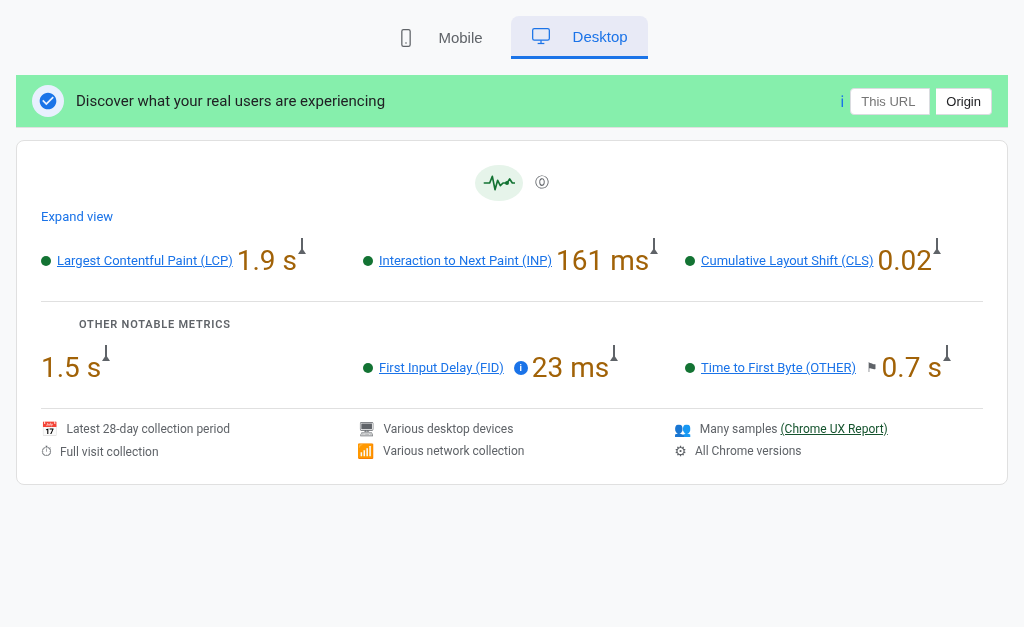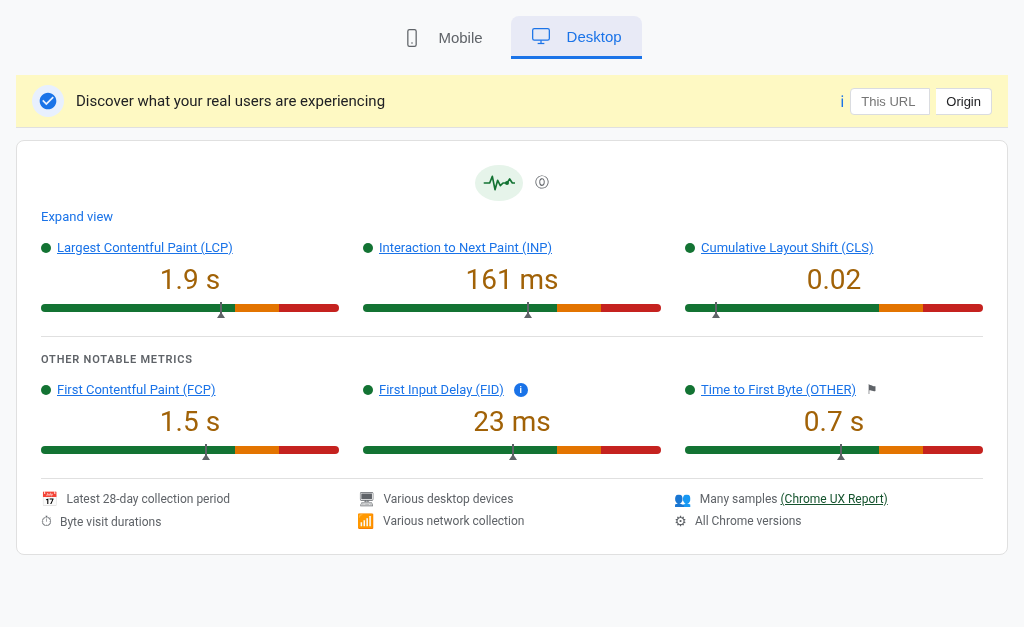--- a/index.html
+++ b/index.html
@@ -21,21 +21,21 @@
       display: flex;
       justify-content: center;
       align-items: center;
       gap: 8px;
       margin-bottom: 16px;
     }
 
     .tab {
       display: flex;
       align-items: center;
-      gap: 16px;
+      gap: 22px;
       padding: 10px 20px;
       border-radius: 8px 8px 0 0;
       cursor: pointer;
       font-size: 15px;
       color: #5f6368;
       border: none;
       background: transparent;
     }
 
     .tab.active {
@@ -49,21 +49,21 @@
       width: 20px;
       height: 20px;
     }
 
     
     .header-bar {
       display: flex;
       align-items: center;
       justify-content: space-between;
       padding: 10px 16px;
-      background: #fef9c3;
+      background: #86efac;
       border-bottom: 1px solid #e0e0e0;
       margin-bottom: 12px;
     }
 
     .header-left {
       display: flex;
       align-items: center;
       gap: 12px;
     }
 
@@ -168,21 +168,21 @@
     
     .metrics-grid {
       display: grid;
       grid-template-columns: 1fr 1fr 1fr;
       gap: 24px;
       margin-bottom: 20px;
     }
 
     .metric-item {
       display: flex;
-      flex-direction: column;
+      flex-direction: row;
       gap: 4px;
     }
 
     .metric-label {
       display: flex;
       align-items: center;
       gap: 6px;
       font-size: 13px;
     }
 
@@ -266,20 +266,21 @@
       margin: 16px 0;
     }
 
     .section-label {
       font-size: 11px;
       font-weight: 600;
       letter-spacing: 0.8px;
       color: #5f6368;
       text-transform: uppercase;
       margin-bottom: 16px;
+      margin-left: 38px;
     }
 
     
     .footer-grid {
       display: grid;
       grid-template-columns: 1fr 1fr 1fr;
       gap: 8px;
       margin-top: 20px;
       padding-top: 12px;
       border-top: 1px solid #e0e0e0;
@@ -450,24 +451,20 @@
       </div>
     </div>
 
     <hr class="section-divider">
 
     <div class="section-label">OTHER NOTABLE METRICS</div>
 
     <div class="metrics-grid">
 
       <div class="metric-item">
-        <div class="metric-label">
-          <div class="green-dot"></div>
-          <a class="metric-link">First Contentful Paint (FCP)</a>
-        </div>
         <div class="metric-value">1.5 s</div>
         <div class="progress-bar-container">
           <div class="progress-bar-track">
             <div class="bar-green" style="width:65%"></div>
             <div class="bar-orange" style="width:15%"></div>
             <div class="bar-red" style="width:20%"></div>
           </div>
           <div class="progress-marker" style="left:55%">
             <div class="marker-triangle"></div>
           </div>
@@ -514,21 +511,21 @@
     </div>
 
     <div class="footer-grid">
       <div class="footer-col">
         <div class="footer-item">
           <span class="footer-icon">📅</span>
           <span>Latest 28-day collection period</span>
         </div>
         <div class="footer-item">
           <span class="footer-icon">⏱</span>
-          <span>Byte visit durations</span>
+          <span>Full visit collection</span>
         </div>
       </div>
       <div class="footer-col">
         <div class="footer-item">
           <span class="footer-icon">🖥</span>
           <span>Various desktop devices</span>
         </div>
         <div class="footer-item">
           <span class="footer-icon">📶</span>
           <span>Various network collection</span>

